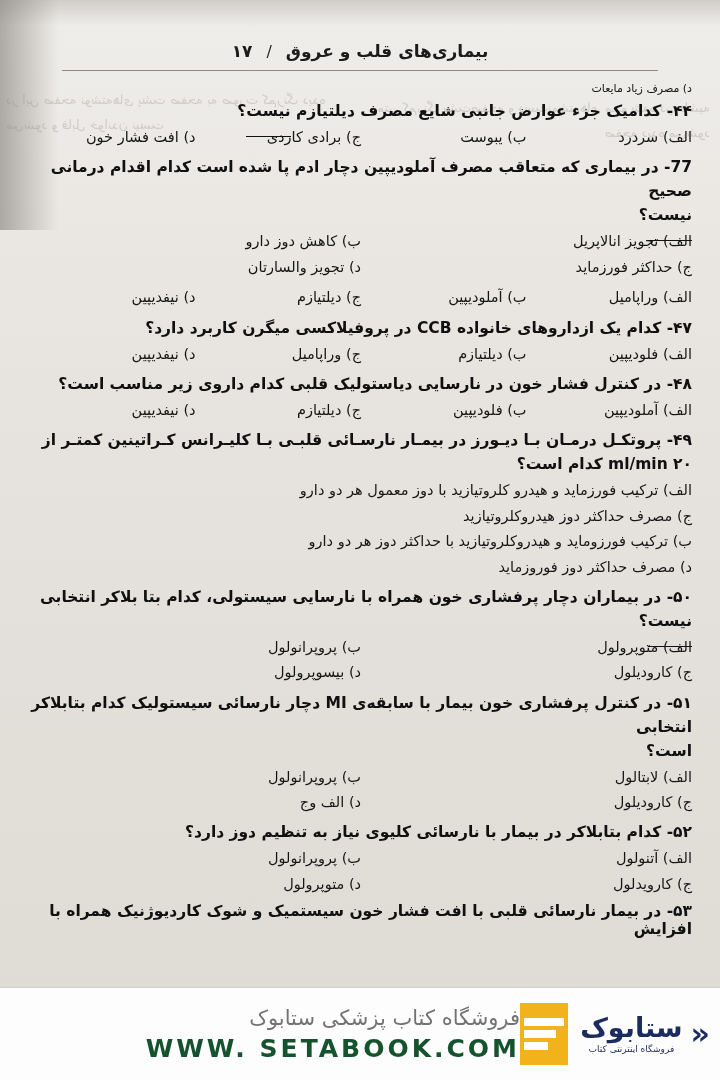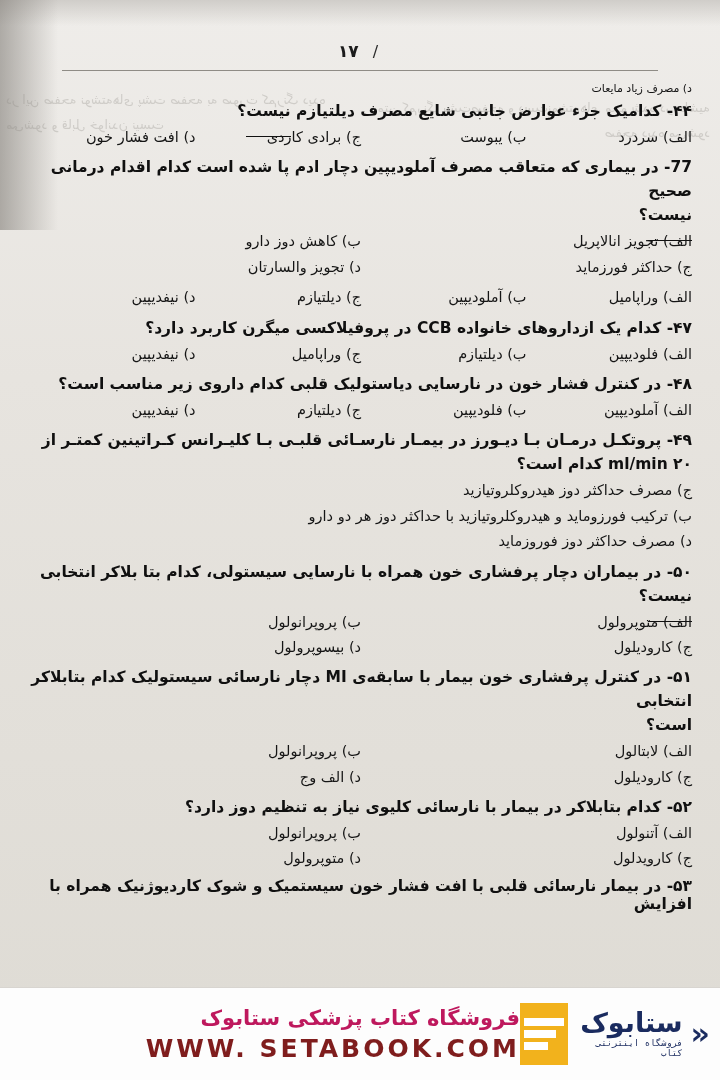--- a/index.html
+++ b/index.html
@@ -193,21 +193,20 @@
   }
   .brand-name {
     font-size: 27px;
     font-weight: bold;
     color: #1a2b5f;
   }
   .brand-sub {
     font-size: 9px;
     color: #1a2b5f;
     margin-top: 2px;
-    font-family: Liberation Mono, monospace;
   }
   .logo-box {
     width: 74px;
     height: 62px;
     background: #f2b21c;
     display: flex;
     align-items: center;
     justify-content: center;
     margin-right: 4px;
   }
@@ -226,44 +225,45 @@
   .footer-texts {
     flex: 1;
     display: flex;
     flex-direction: column;
     align-items: flex-start;
     padding-left: 22px;
     direction: rtl;
   }
   .footer-fa {
     font-size: 21px;
-    font-weight: bold;
-    color: #be185d;
+    font-weight: normal;
+    color: #737373;
     align-self: flex-start;
   }
   .footer-url {
     font-size: 25px;
     font-weight: bold;
-    color: #7f1d1d;
+    color: #14532d;
     letter-spacing: 3px;
     direction: ltr;
     margin-top: 4px;
   }
 </style>
 </head>
 <body>
 
 <div class="page">
   <div class="edge-shadow-top"></div>
   <div class="shadow-strip"></div>
 
   <div class="ghost ghost-left">در این صفحه نوشته‌های پشت صفحه به صورت کم‌رنگ دیده می‌شود و قابل خواندن نیست</div>
   <div class="ghost ghost-right">متن کم‌رنگ پشت‌صفحه و دست‌نوشته‌های محو شده در حاشیه صفحه دیده می‌شود</div>
 
   <div class="header">
+    <span class="header-title">بیماری‌های قلب و عروق</span>
     <span class="header-sep">/</span>
     <span class="header-page">۱۷</span>
   </div>
   <div class="header-rule"></div>
 
   <div class="content">
 
     <div class="top-fragment">د) مصرف زیاد مایعات</div>
 
     <div class="q">
@@ -317,20 +317,21 @@
         <div class="opt">ب) فلودیپین</div>
         <div class="opt">ج) دیلتیازم</div>
         <div class="opt">د) نیفدیپین</div>
       </div>
     </div>
 
     <div class="q">
       <div class="q-stem spaced">۴۹- پروتکـل درمـان بـا دیـورز در بیمـار نارسـائی قلبـی بـا کلیـرانس کـراتینین کمتـر از</div>
       <div class="q-stem">۲۰ ml/min کدام است؟</div>
       <div class="opts">
+        <div class="opt" style="width:100%">الف) ترکیب فورزماید و هیدرو کلروتیازید با دوز معمول هر دو دارو</div>
         <div class="opt" style="width:100%">ج) مصرف حداکثر دوز هیدروکلروتیازید</div>
         <div class="opt" style="width:100%">ب) ترکیب فورزوماید و هیدروکلروتیازید با حداکثر دوز هر دو دارو</div>
         <div class="opt" style="width:100%">د) مصرف حداکثر دوز فوروزماید</div>
       </div>
     </div>
 
     <div class="q">
       <div class="q-stem">
         <span>۵۰- در بیماران دچار پرفشاری خون همراه با نارسایی سیستولی، کدام بتا بلاکر انتخابی </span><span class="u">نیست</span><span>؟</span>
       </div>

